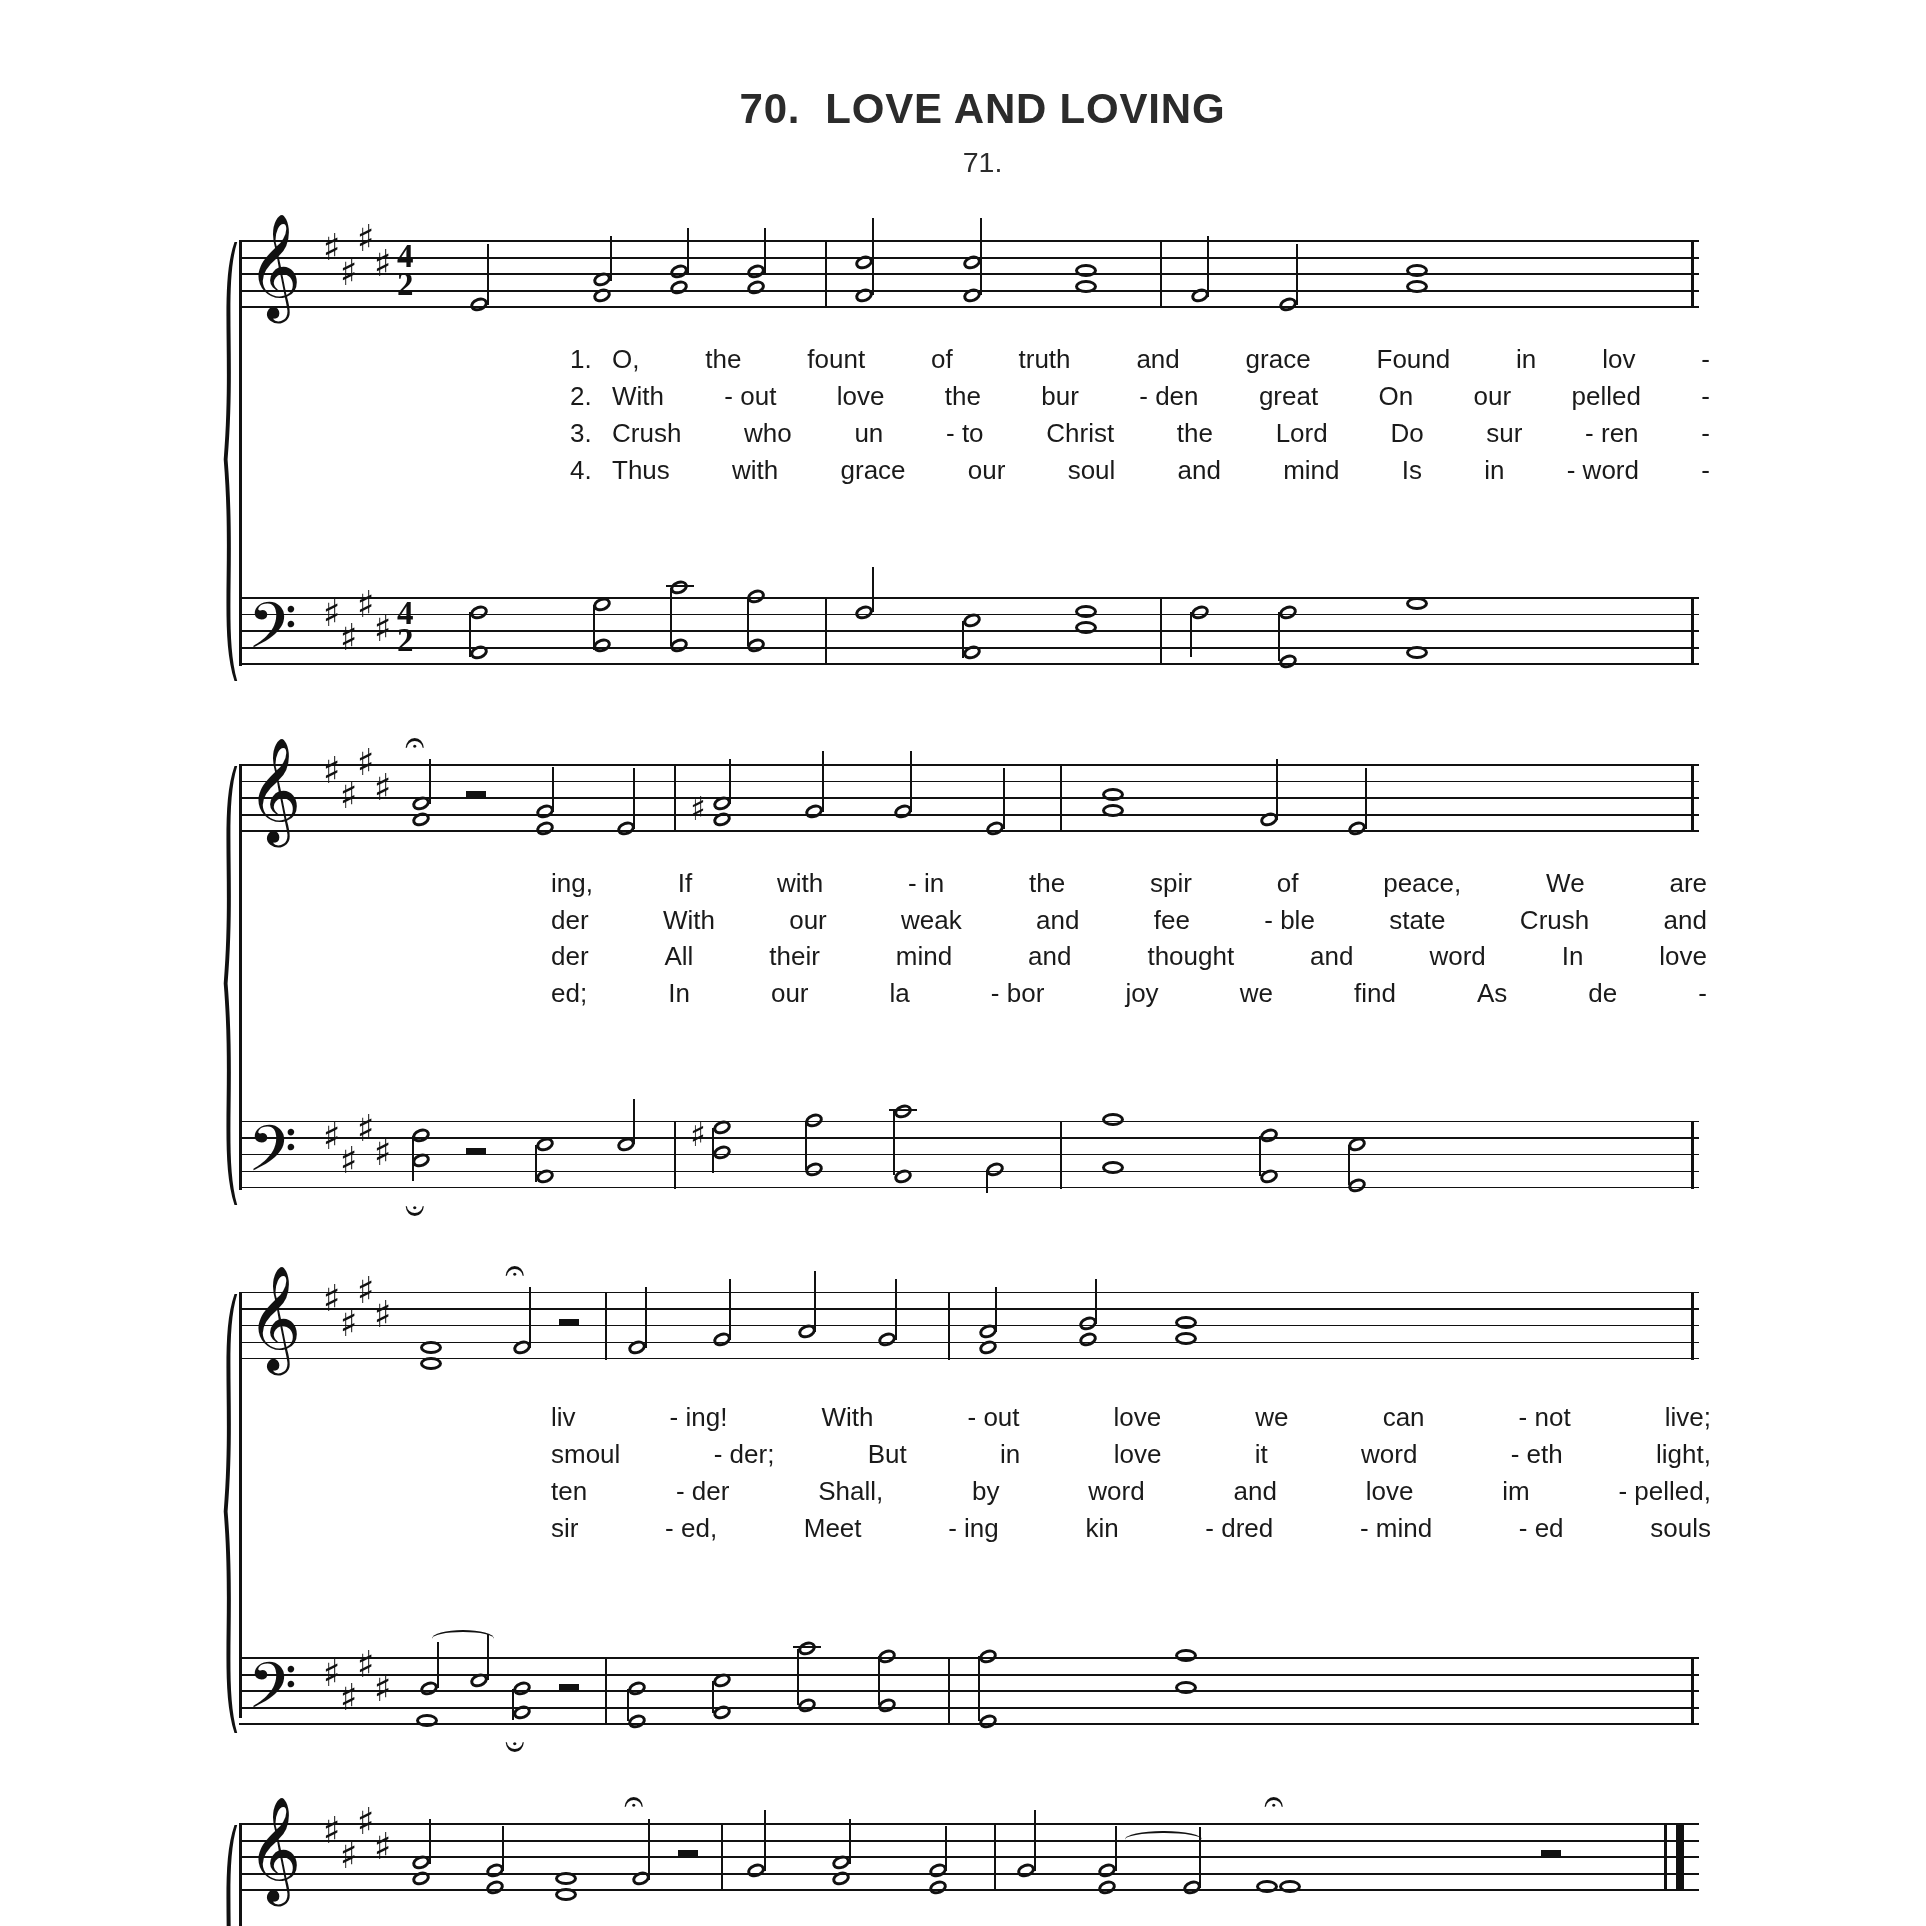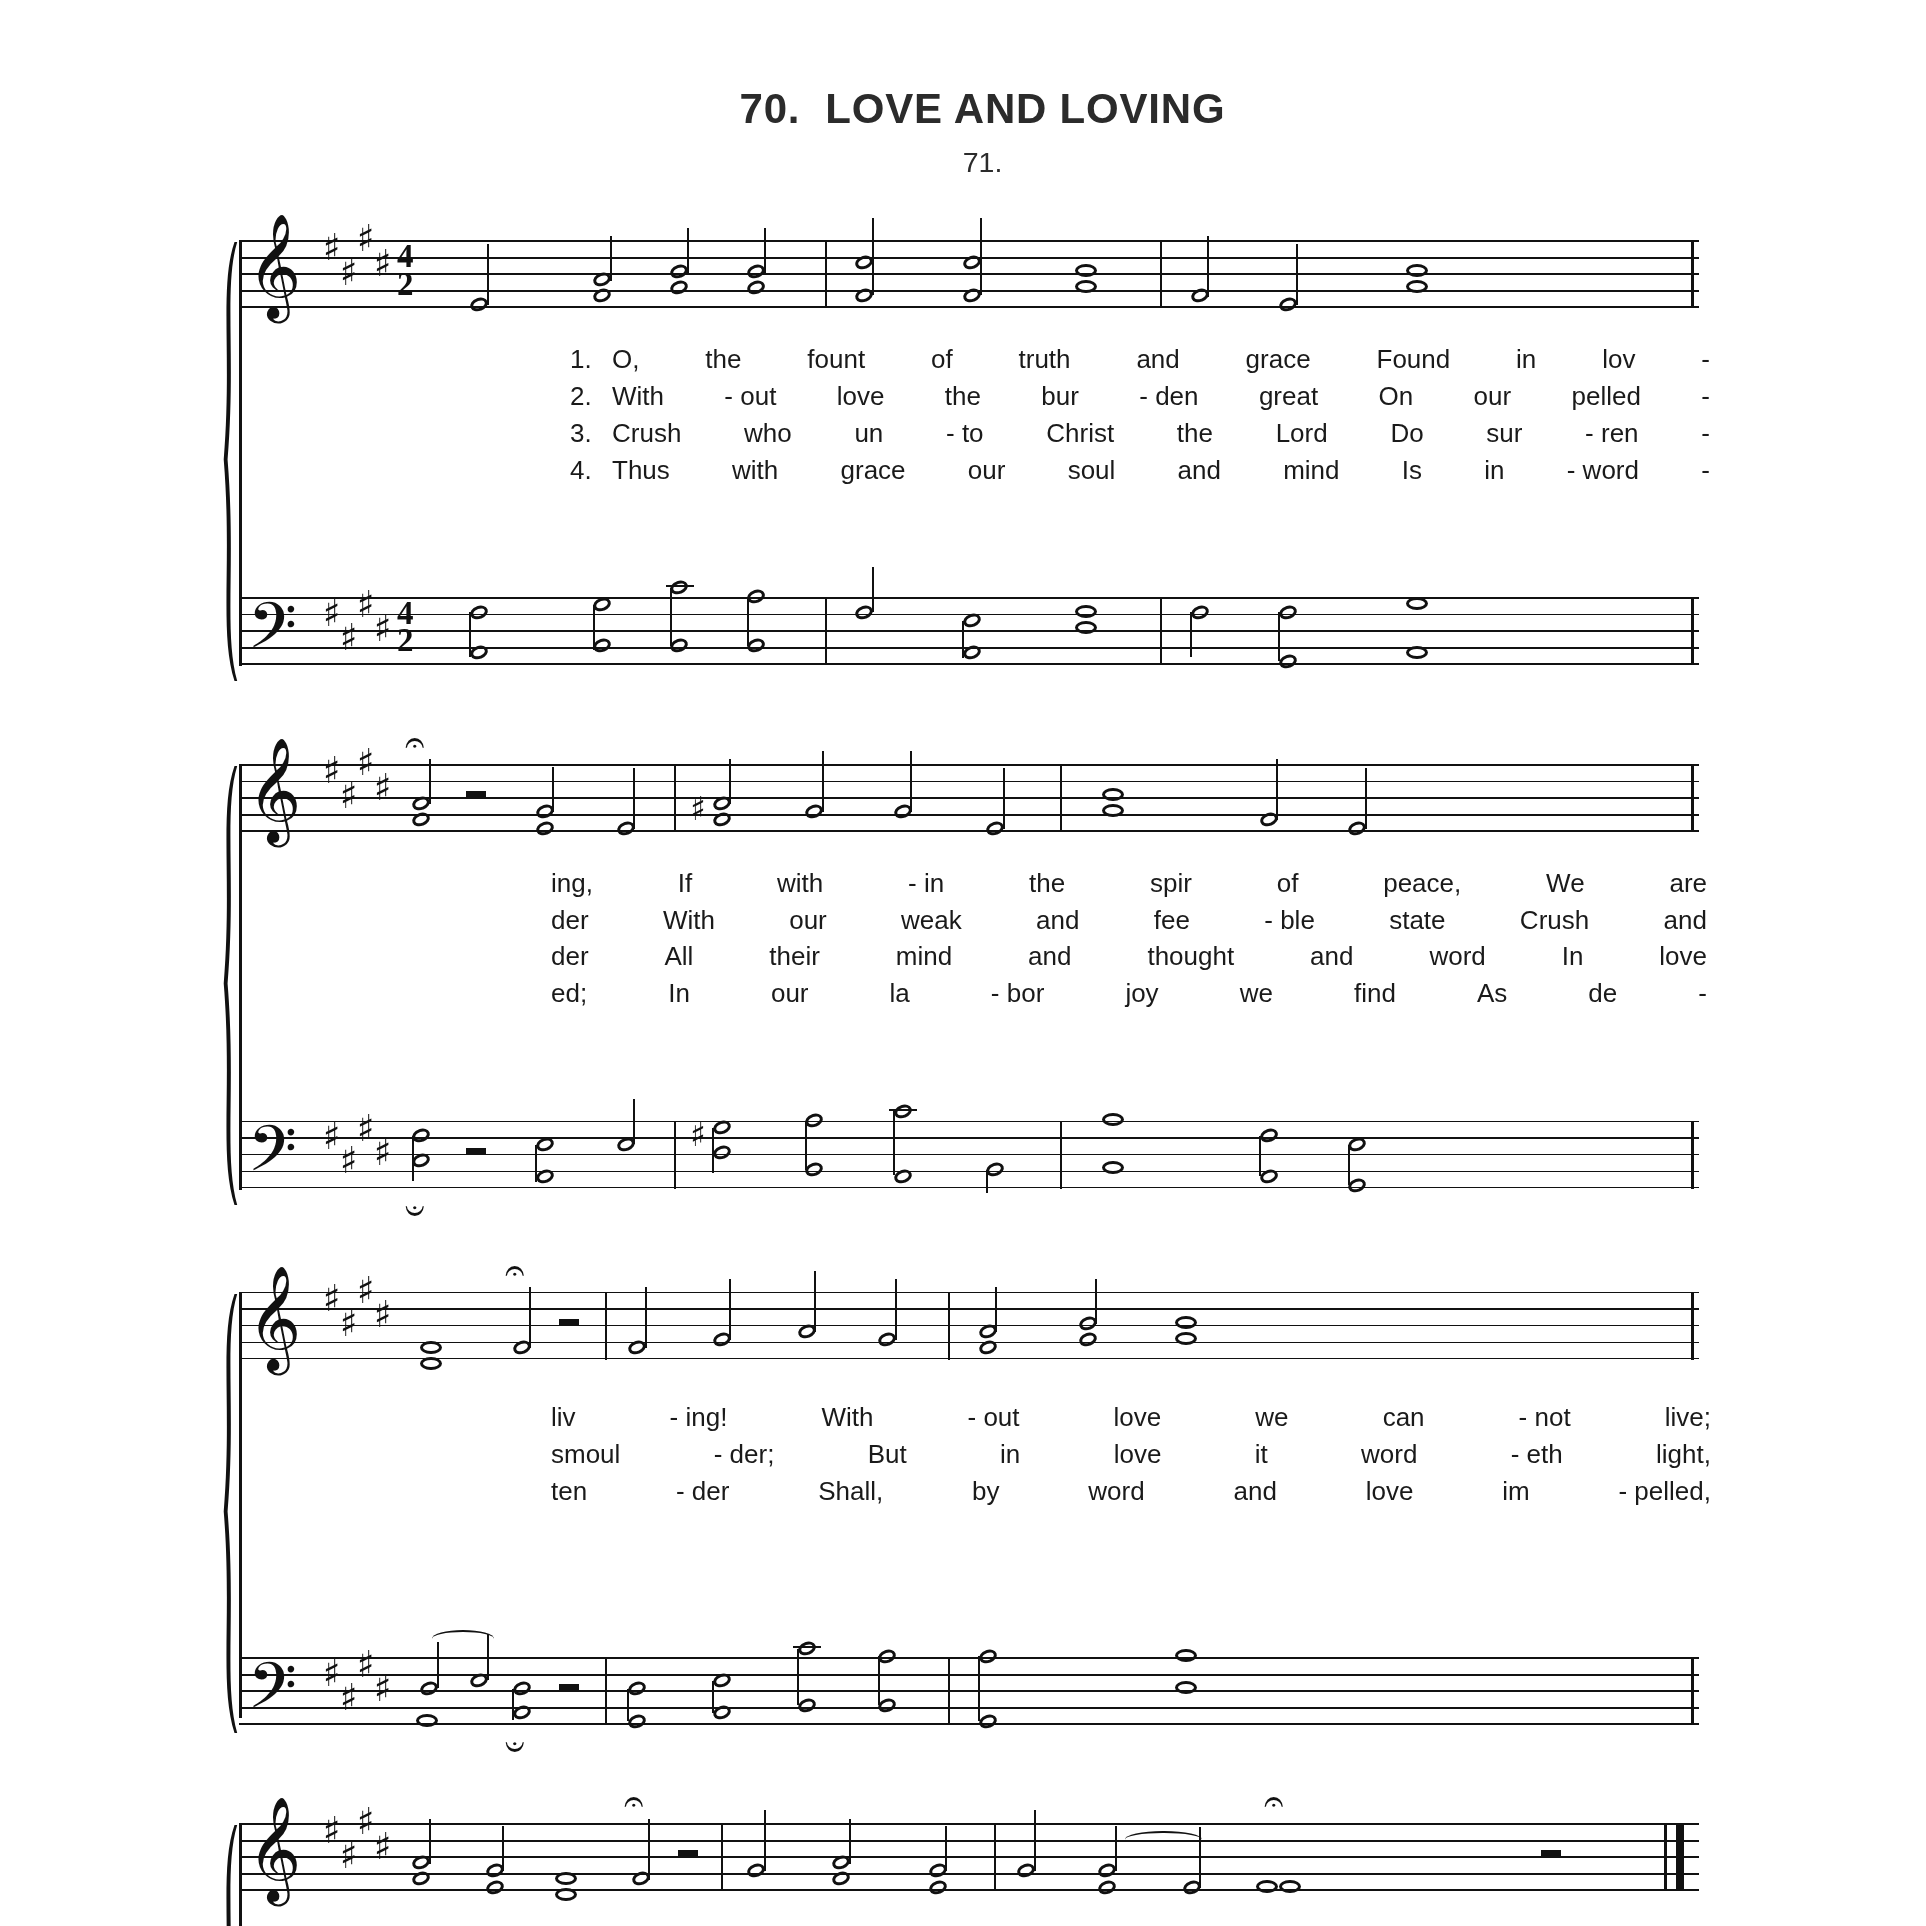--- a/index.html
+++ b/index.html
@@ -662,20 +662,33 @@
           <span class="syls">
             <span>ten</span>
             <span>- der</span>
             <span>Shall,</span>
             <span>by</span>
             <span>word</span>
             <span>and</span>
             <span>love</span>
             <span>im</span>
             <span>- pelled,</span>
+          </span>
+        </div>
+        <div class="lyric-line">
+          <span class="syls">
+            <span>sir</span>
+            <span>- ed,</span>
+            <span>Meet</span>
+            <span>- ing</span>
+            <span>kin</span>
+            <span>- dred</span>
+            <span>- mind</span>
+            <span>- ed</span>
+            <span>souls</span>
           </span>
         </div>
       </div>
 
       <div class="staff" style="top:381px;">
         <div class="lines">
             <i></i>
             <i></i>
             <i></i>
             <i></i>

